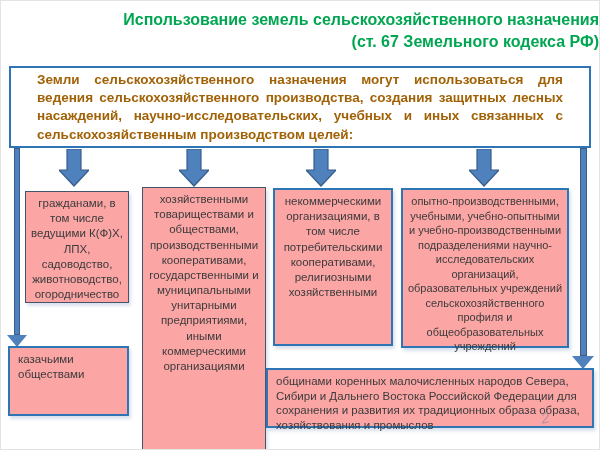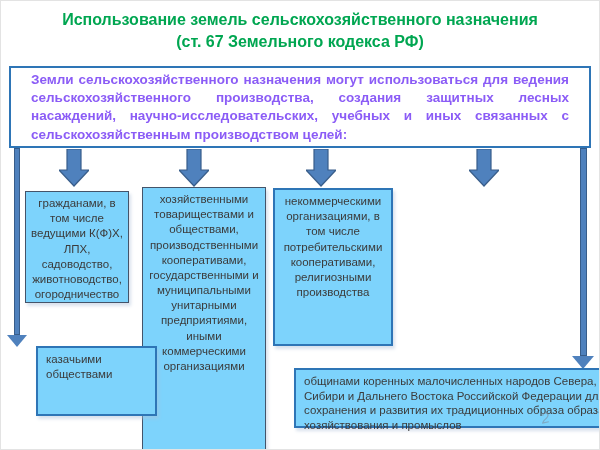--- a/index.html
+++ b/index.html
@@ -3,46 +3,46 @@
 <meta charset="utf-8">
 <style>
   html,body { margin:0; padding:0; background:#ffffff; }
   body { font-family:"Liberation Sans", sans-serif; }
   .slide {
     position:relative; width:600px; height:450px; background:#ffffff;
     overflow:hidden; border:1px solid #e3e3e3; box-sizing:border-box;
   }
   .title {
     position:absolute; left:0; top:8px; width:100%;
-    text-align:center; color:#00A651; font-weight:bold;
+    text-align:right; color:#00A651; font-weight:bold;
     font-size:16px; line-height:1.35;
   }
   .intro-box {
     position:absolute; left:8px; top:65px; width:582px; height:82px;
     box-sizing:border-box; border:2px solid #2E75B6; background:#ffffff;
-    padding:3px 20px; font-size:13.5px; font-weight:bold; color:#8b5cf6;
+    padding:3px 26px; font-size:13.5px; font-weight:bold; color:#a16207;
     line-height:1.35; text-align:justify;
   }
   .big-arrow { position:absolute; width:30px; height:38px; }
   .shaft { position:absolute; background:#4F81BD; box-shadow:inset 0 0 0 1px #385D8A; }
   .head-down {
     position:absolute; width:0; height:0;
     border-left:10px solid transparent; border-right:10px solid transparent;
     border-top:12px solid #4F81BD;
   }
   .node {
-    position:absolute; box-sizing:border-box; background:#7dd3fc;
+    position:absolute; box-sizing:border-box; background:#fca5a5;
     color:#3B3B3B; font-size:11.5px; line-height:1.32;
     overflow-wrap:break-word; word-wrap:break-word;
     box-shadow:2px 3px 3px rgba(170,190,215,0.45);
   }
   .node.dark { border:1.5px solid #44546A; }
   .node.blue { border:2.5px solid #2E75B6; }
   .node.center { text-align:center; padding:4px 3px; }
-  .node.left { text-align:left; padding:4px 8px;margin-left:28px; }
+  .node.left { text-align:left; padding:4px 8px; }
   .node-citizens      { left:24px;  top:190px; width:104px; height:112px; }
   .node-commercial    { left:141px; top:186px; width:124px; height:300px; }
   .node-noncommercial { left:272px; top:187px; width:120px; height:158px; }
   .node-research      { left:400px; top:187px; width:168px; height:160px; font-size:11px; }
   .node-cossack       { left:7px;   top:345px; width:121px; height:70px; }
   .node-communities   { left:265px; top:367px; width:328px; height:60px; line-height:1.28; }
   .page-number {
     position:absolute; left:540px; top:408px; z-index:5;
     color:rgba(125,135,150,0.55); font-size:15px; font-style:italic;
     transform:rotate(-12deg);
@@ -83,23 +83,26 @@
 
   <div class="node dark center node-citizens">
     <span>гражданами, в том числе ведущими К(Ф)Х, ЛПХ, садоводство, животноводство, огородничество</span>
   </div>
 
   <div class="node dark center node-commercial">
     <span>хозяйственными товариществами и обществами, производственными кооперативами, государственными и муниципальными унитарными предприятиями, иными коммерческими организациями</span>
   </div>
 
   <div class="node blue center node-noncommercial">
-    <span>некоммерческими организациями, в том числе потребительскими кооперативами, религиозными производства</span>
+    <span>некоммерческими организациями, в том числе потребительскими кооперативами, религиозными хозяйственными</span>
   </div>
 
+  <div class="node blue center node-research">
+    <span>опытно-производственными, учебными, учебно-опытными и учебно-производственными подразделениями научно-исследовательских организаций, образовательных учреждений сельскохозяйственного профиля и общеобразовательных учреждений</span>
+  </div>
 
   <div class="node blue left node-cossack">
     <span>казачьими обществами</span>
   </div>
 
   <div class="node blue left node-communities">
     <span>общинами коренных малочисленных народов Севера, Сибири и Дальнего Востока Российской Федерации для сохранения и развития их традиционных образа образа, хозяйствования и промыслов</span>
   </div>
 
   <div class="page-number">2</div>

